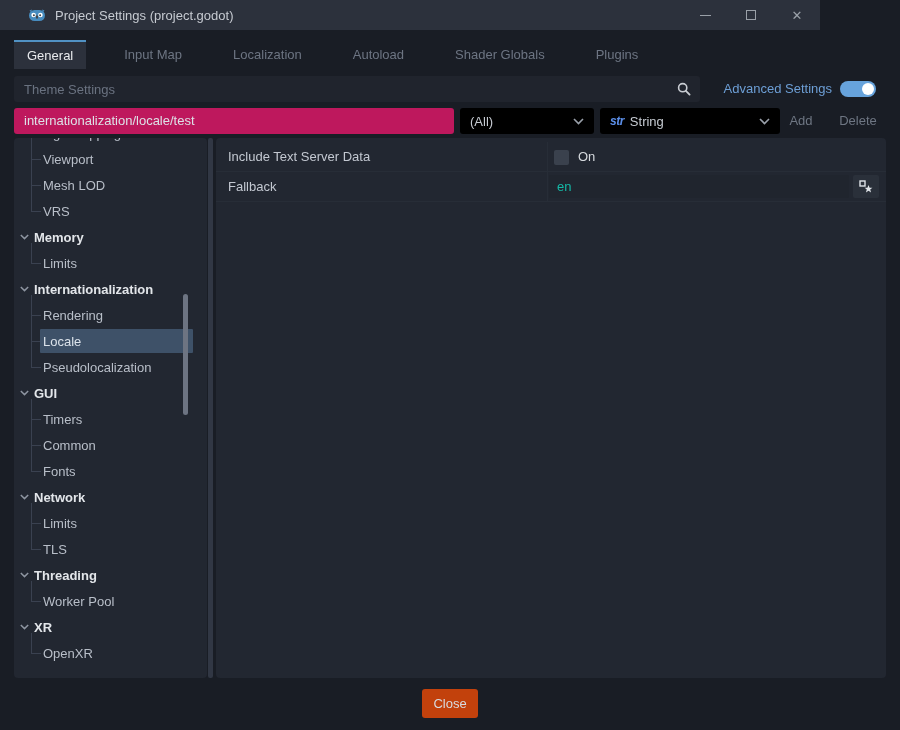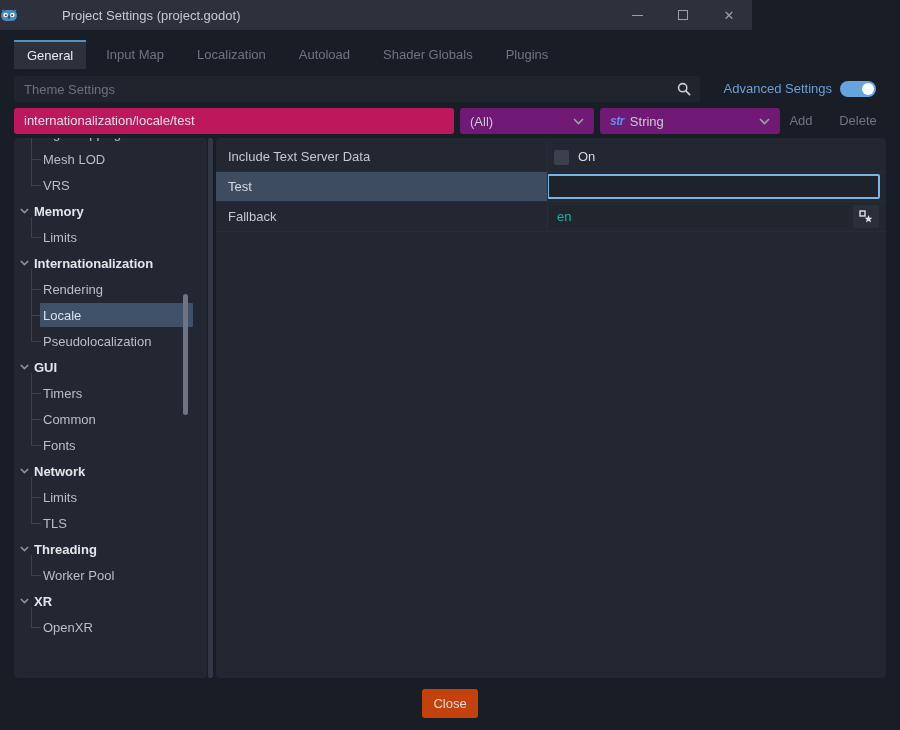--- a/index.html
+++ b/index.html
@@ -3,47 +3,47 @@
 <meta charset="utf-8">
 <style>
   * { box-sizing: border-box; }
   html,body { margin:0; padding:0; }
   body {
     width:900px; height:730px; position:relative; overflow:hidden;
     background:#191d25; font-family:"Liberation Sans", sans-serif;
     -webkit-font-smoothing:antialiased;
   }
   
-  .titlebar { position:absolute; left:0; top:0; width:752px; height:30px;
-    background:#2c313c; display:flex; align-items:center; padding-left:0;gap:35px; }
+  .titlebar { position:absolute; left:0; top:0; width:820px; height:30px;
+    background:#2c313c; display:flex; align-items:center; padding-left:28px; }
   .title-text { color:#c6cad1; font-size:13px; margin-left:9px; }
   .win-controls { position:absolute; right:0; top:0; height:30px; display:flex; }
   .win-btn { width:46px; height:30px; display:flex; align-items:center; justify-content:center; color:#9aa0a8; cursor:default; }
   .glyph-min { width:11px; height:1px; background:#9aa0a8; }
   .glyph-max { width:10px; height:10px; border:1px solid #9aa0a8; }
   .glyph-close { font-size:13px; line-height:1; color:#9aa0a8; }
 
   
-  .tabstrip { position:absolute; left:14px; top:40px; height:29px; display:flex; gap:7px; }
+  .tabstrip { position:absolute; left:14px; top:40px; height:29px; display:flex; gap:25px; }
   .tab { padding:0 13px; display:flex; align-items:center; color:#6d7583; font-size:13px; cursor:default; }
   .tab.active { background:#2c313c; border-top:2px solid #5192c4; color:#e9ebee; }
 
   
   .filter-box { position:absolute; left:14px; top:76px; width:686px; height:26px;
     background:#20242d; border-radius:3px; display:flex; align-items:center; }
   .filter-placeholder { color:#6a7280; font-size:13px; margin-left:10px; flex:1; }
   .filter-search { margin-right:9px; display:flex; }
   .adv-label { position:absolute; top:76px; right:68px; height:26px; line-height:26px; color:#6d9fd6; font-size:13px; }
   .toggle { position:absolute; right:24px; top:81px; width:36px; height:16px; border-radius:8px; background:#67a3dc; }
   .toggle .knob { position:absolute; right:2px; top:2px; width:12px; height:12px; border-radius:50%; background:#ffffff; }
 
   
   .prop-input { position:absolute; left:14px; top:108px; width:440px; height:26px;
     background:#be185d; border-radius:3px; color:#dde1e7; font-size:13px; line-height:26px; padding-left:10px; }
-  .dropdown { position:absolute; top:108px; height:26px; background:#701a75; border-radius:3px;
+  .dropdown { position:absolute; top:108px; height:26px; background:#000000; border-radius:3px;
     display:flex; align-items:center; font-size:13px; color:#c6cbd2; padding:0 10px; }
   .dd-all { left:460px; width:134px; }
   .dd-type { left:600px; width:180px; }
   .dropdown .chev { margin-left:auto; display:flex; }
   .str-glyph { color:#5b8ee8; font-style:italic; font-weight:bold; font-size:12px; margin-right:6px; letter-spacing:-0.5px; }
   .txt-btn { position:absolute; top:108px; height:26px; line-height:26px; color:#6e7683; font-size:13px; text-align:center; }
   .btn-add { left:781px; width:40px; }
   .btn-delete { left:830px; width:56px; }
 
   
@@ -164,20 +164,23 @@
 <div class="txt-btn btn-add">Add</div>
 <div class="txt-btn btn-delete">Delete</div>
 
 <div class="sidebar">
   <div class="tree" id="tree">
       <div class="kids no-cat">
         <div class="tree-row">
           <span class="lbl">Lightmapping</span>
         </div>
         <div class="tree-row">
+          <span class="lbl">Viewport</span>
+        </div>
+        <div class="tree-row">
           <span class="lbl">Mesh LOD</span>
         </div>
         <div class="tree-row">
           <span class="lbl">VRS</span>
         </div>
       </div>
       <div class="tree-cat">
         <span class="cat-chev">
           <svg width="9" height="6" viewBox="0 0 11 7">
             <polyline points="1,1 5.5,5.5 10,1" fill="none" stroke="#8e95a1" stroke-width="1.8"></polyline>
@@ -273,24 +276,20 @@
     </div>
 </div>
 <div class="side-scroll"></div>
 <div class="splitter"></div>
 
 <div class="main" id="settings-panel">
     <div class="srow">
       <span class="srow-label">Include Text Server Data</span>
       <div class="checkbox"></div>
       <span class="check-text">On</span>
-    </div>
-    <div class="srow sel-label">
-      <span class="srow-label">Test</span>
-      <div class="focus-input"></div>
     </div>
     <div class="srow">
       <span class="srow-label">Fallback</span>
       <div class="val-input">en</div>
       <div class="icon-btn">
         <svg width="14" height="14" viewBox="0 0 14 14">
         <rect x="1" y="1" width="5" height="5" fill="none" stroke="#dfe3e8" stroke-width="1.4"></rect>
         <path d="M9.5 5 L10.6 7.8 L13.4 7.8 L11.2 9.6 L12.1 12.4 L9.5 10.7 L6.9 12.4 L7.8 9.6 L5.6 7.8 L8.4 7.8 Z" fill="#dfe3e8"></path>
       </svg>
       </div>

